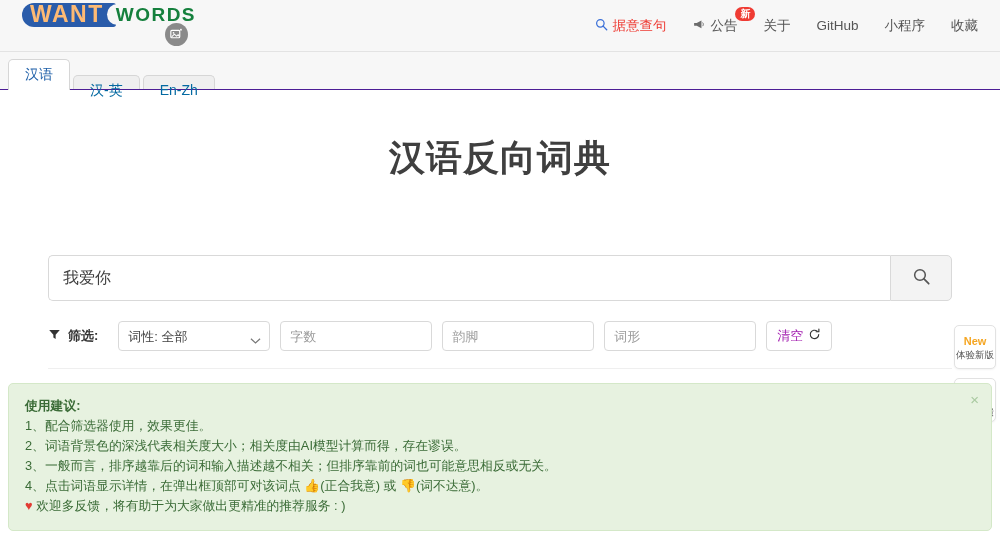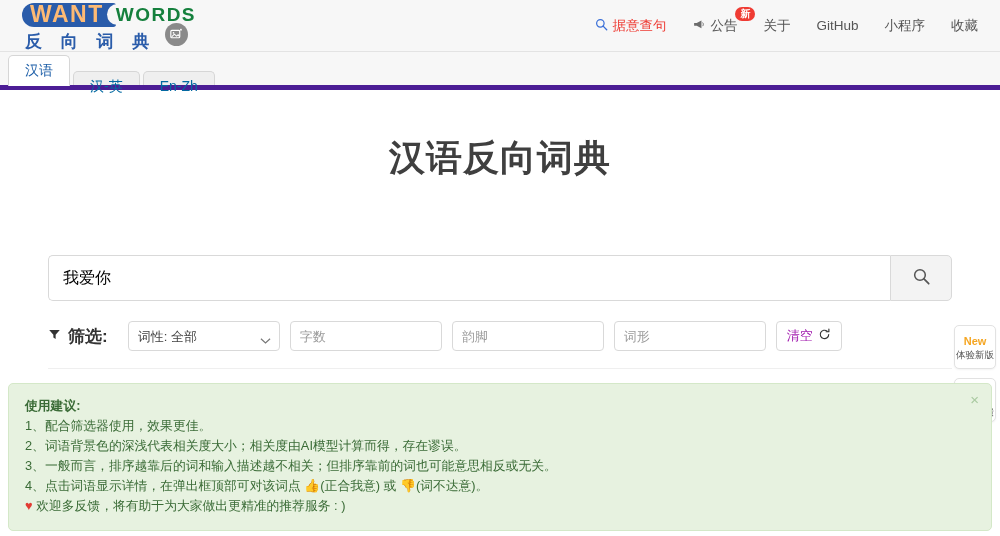--- a/index.html
+++ b/index.html
@@ -101,21 +101,21 @@
     border-radius: 9px;
     padding: 1px 5px 2px;
     line-height: 11px;
     font-weight: bold;
   }
 
   
   .tabbar {
     height: 38px;
     background: #f7f7f7;
-    border-bottom: 5px solid #4c1d95;
+    border-bottom: 1px solid #4c1d95;
     display: flex;
     align-items: flex-end;
     padding-left: 8px;
   }
   .tab {
     height: 14px;
     line-height: 29px;
     padding: 0 16px;
     font-size: 14px;
     color: #0369a1;
@@ -150,21 +150,21 @@
     margin: 72px 48px 0 48px;
   }
   .search-input {
     flex: 1;
     height: 46px;
     border: 1px solid #d9d9d9;
     border-right: none;
     border-radius: 5px 0 0 5px;
     padding: 9px 14px;
     font-size: 16px;
-    color: #000000;
+    color: #404040;
     background: #fff;
     outline: none;
     font-family: "Liberation Sans", "DejaVu Sans", sans-serif;
   }
   .search-btn {
     width: 62px;
     height: 46px;
     background: #f3f3f3;
     border: 1px solid #d9d9d9;
     border-radius: 0 5px 5px 0;
@@ -177,21 +177,21 @@
   .filter-row {
     display: flex;
     align-items: center;
     margin: 20px 48px 0 48px;
     gap: 10px;
   }
   .filter-label {
     display: flex;
     align-items: center;
     gap: 7px;
-    font-size: 17px;
+    font-size: 13px;
     color: #333;
     font-weight: bold;
     margin-right: 10px;
     white-space: nowrap;
   }
   .sel, .fin {
     height: 30px;
     border: 1px solid #d9d9d9;
     border-radius: 4px;
     background: #fff;
@@ -298,21 +298,20 @@
 </style>
 </head>
 <body>
 
 <div class="header">
   <div class="logo-wrap">
     <div class="logo-row1">
       <span class="logo-want">WANT</span>
       <span class="logo-words">WORDS</span>
     </div>
-    <div class="logo-row2">反 向 词 典</div>
     <div class="logo-badge">
       <svg width="13" height="13" viewBox="0 0 16 16" fill="none">
         <rect x="1" y="3" width="11" height="9" rx="1.2" stroke="#ffffff" stroke-width="1.4"></rect>
         <circle cx="4.3" cy="6" r="1" fill="#ffffff"></circle>
         <path d="M2 11 L5.4 7.6 L8 10 L10 8.4 L11.6 10.2" stroke="#ffffff" stroke-width="1.3" fill="none"></path>
         <path d="M12.3 2.2 L14.6 2.2 M13.45 1.05 L13.45 3.35" stroke="#ffffff" stroke-width="1.3"></path>
       </svg>
     </div>
   </div>
 

